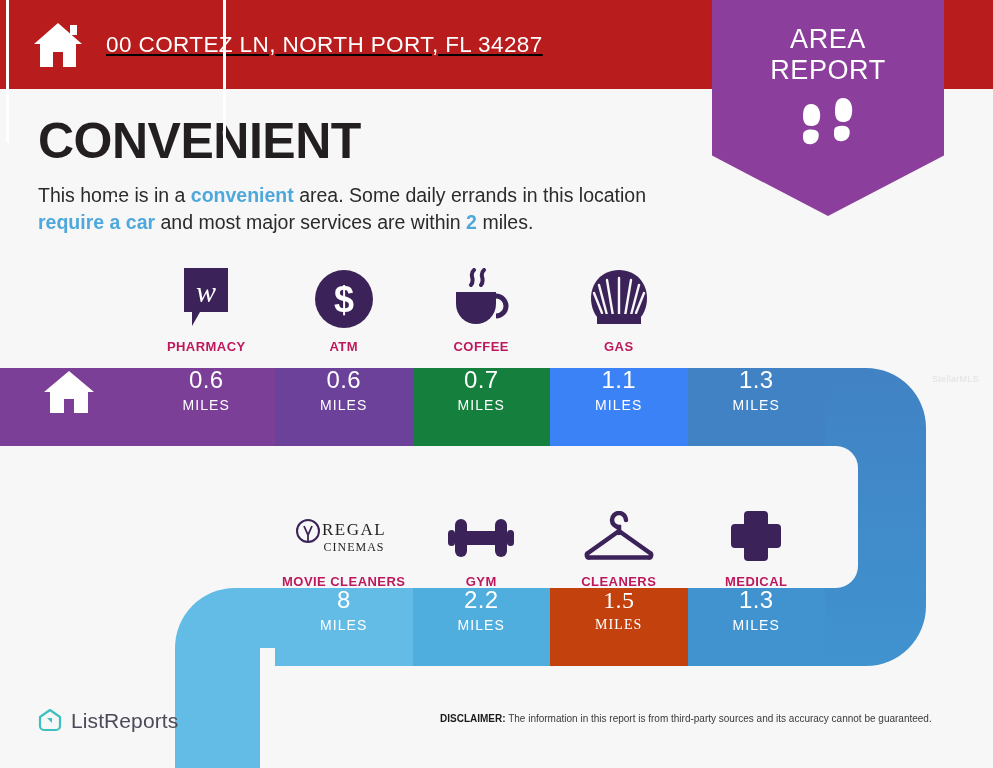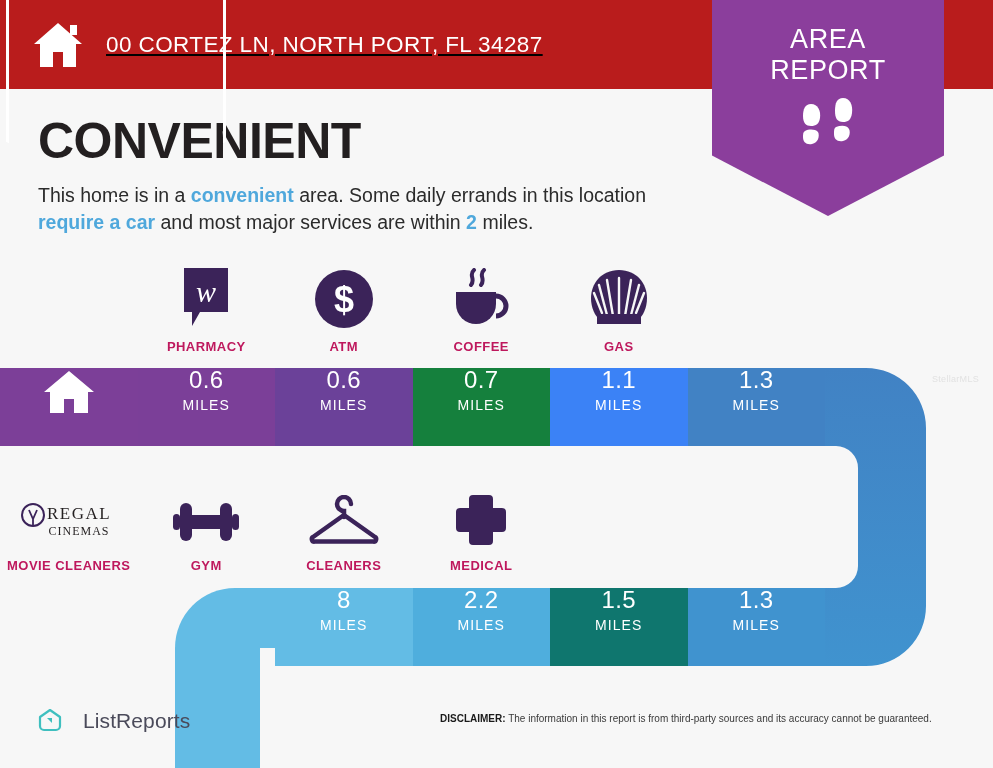--- a/index.html
+++ b/index.html
@@ -61,40 +61,40 @@
   .icon-cell {
     width:137.5px; display:flex; flex-direction:column;
     align-items:center; justify-content:flex-end;
   }
   .icon-art { height:62px; display:flex; align-items:flex-end; justify-content:center; }
   .icon-label {
     margin-top:11px; font-size:13px; font-weight:bold;
     color:#be185d; letter-spacing:.45px; white-space:nowrap;
   }
   #icon-row-1 { top:262px; height:92px; padding-left:137.5px; }
-  #icon-row-2 { top:481px; height:92px; }
+  #icon-row-2 { top:497px; height:92px; padding-left:275px; }
 
   
   #ribbon { position:absolute; left:0; top:0; width:993px; height:768px; z-index:1; }
 
   .bar-row { position:absolute; display:flex; z-index:3; }
   #bar1 { left:0px; top:368px; width:826px; height:78px; }
   #bar2 { left:275px; top:588px; width:551px; height:78px; }
   .seg {
     width:137.5px; height:78px;
     display:flex; flex-direction:column;
     align-items:center; justify-content:flex-start;
     color:#ffffff;
   }
   .seg .v { font-size:24px; line-height:1; letter-spacing:.3px; }
   .seg .u { font-size:14px; letter-spacing:1.1px; margin-top:5px; }
   #bar-house { width:54px; height:48px; }
 
   
-  #logo { position:absolute; left:38px; top:708px; display:flex; align-items:center; z-index:5;gap:12px; }
+  #logo { position:absolute; left:38px; top:708px; display:flex; align-items:center; z-index:5; }
   #logo-text {
     margin-left:9px; font-size:21px; color:#4a4a5a; letter-spacing:.1px;
   }
   #disclaimer {
     position:absolute; left:440px; top:712px; width:520px;
     font-size:10px; color:#3a3a3a; line-height:1.45;
   }
   #disclaimer b { color:#1a1a1a; }
 
   #watermark {
@@ -284,21 +284,21 @@
 
 <div class="bar-row" id="bar2">
   <div class="seg" style="background: rgb(99, 188, 229);">
     <div class="v">8</div>
     <div class="u">MILES</div>
   </div>
   <div class="seg" style="background: rgb(79, 174, 221);">
     <div class="v">2.2</div>
     <div class="u">MILES</div>
   </div>
-  <div class="seg" style="background: #0f766e;">
+  <div class="seg" style="background: #c2410c; font-family: Liberation Serif, serif;">
     <div class="v">1.5</div>
     <div class="u">MILES</div>
   </div>
   <div class="seg" style="background: rgb(64, 147, 207);">
     <div class="v">1.3</div>
     <div class="u">MILES</div>
   </div>
 </div>
 
 <div id="watermark">StellarMLS</div>

